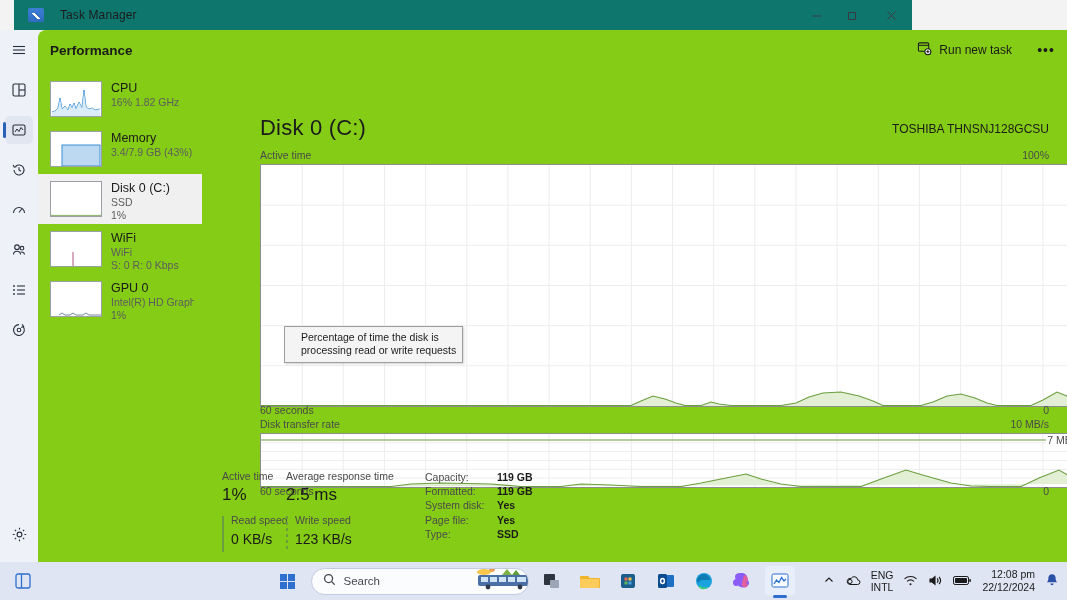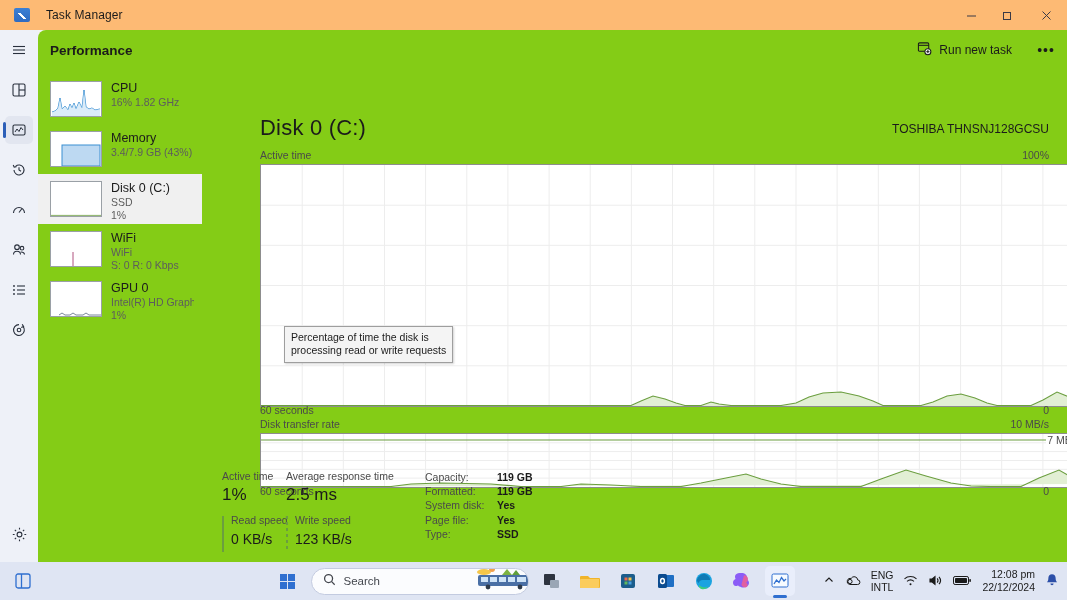--- a/index.html
+++ b/index.html
@@ -11,22 +11,22 @@
   }
   #app { position: relative; width: 1067px; height: 600px; }
 
   
   .window {
     position: absolute; left: 0; top: 0;
     width: 1067px; height: 562px;
     background: #f3f3f3;
   }
   .titlebar {
-    position: absolute; left: 0; top: 0; width: 1067px; height: 30px;
-    background: #fdba74;
+    position: absolute; left: 14px; top: 0; width: 898px; height: 30px;
+    background: #0f766e;
     display: flex; align-items: center;
   }
   .title-icon {
     width: 16px; height: 14px; margin-left: 14px;
     background: linear-gradient(180deg,#3b7fd4 0%,#2f6bc0 100%);
     border-radius: 2px;
     position: relative; overflow: hidden;
   }
   .title-icon::after {
     content: ""; position: absolute; left: 2px; bottom: 3px;
@@ -138,21 +138,21 @@
   .axis-right { position: absolute; right: 0; font-size: 10.5px; color: #4a4a4a; }
   .chart-box {
     position: absolute; left: 0; top: 0;
     border: 1px solid #8d8d8d; background: #ffffff; overflow: hidden;
   }
   .chart-box svg { display: block; }
 
   .tooltip {
     position: absolute;
     background: #f4f4f4; border: 1px solid #9e9e9e;
-    padding: 4px 6px 5px 6px;
+    padding: 4px 6px 5px 16px;
     font-size: 10.5px; color: #1b1b1b; line-height: 13px;
     box-shadow: 1px 1px 2px rgba(0,0,0,.18);
     white-space: nowrap;
   }
 
   
   .stats { position: absolute; left: 222px; top: 470px; width: 845px; }
   .stat-col { position: absolute; top: 0; }
   .stat-label { font-size: 10.5px; color: #4a4a4a; line-height: 13px; }
   .stat-value { font-size: 17px; color: #1b1b1b; line-height: 24px; font-weight: 400; }

